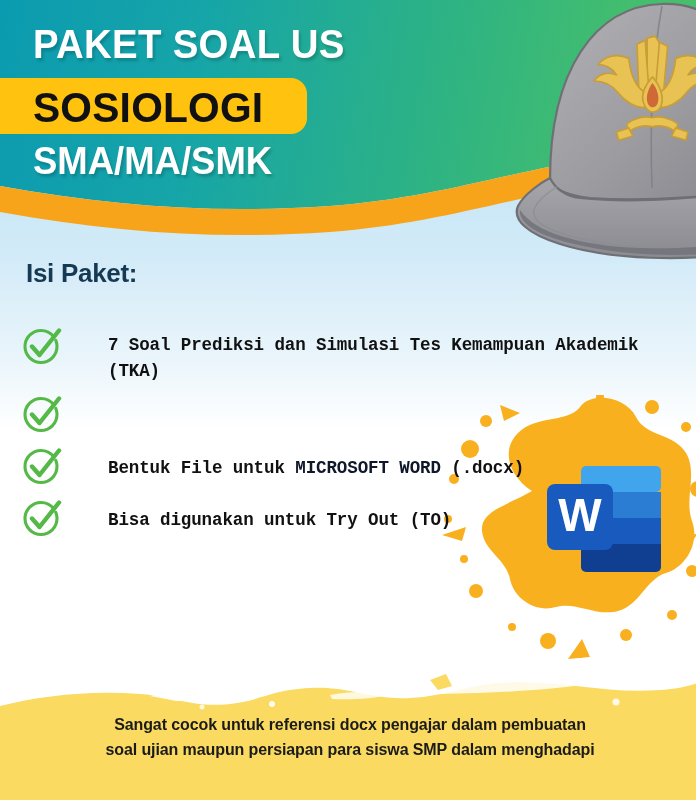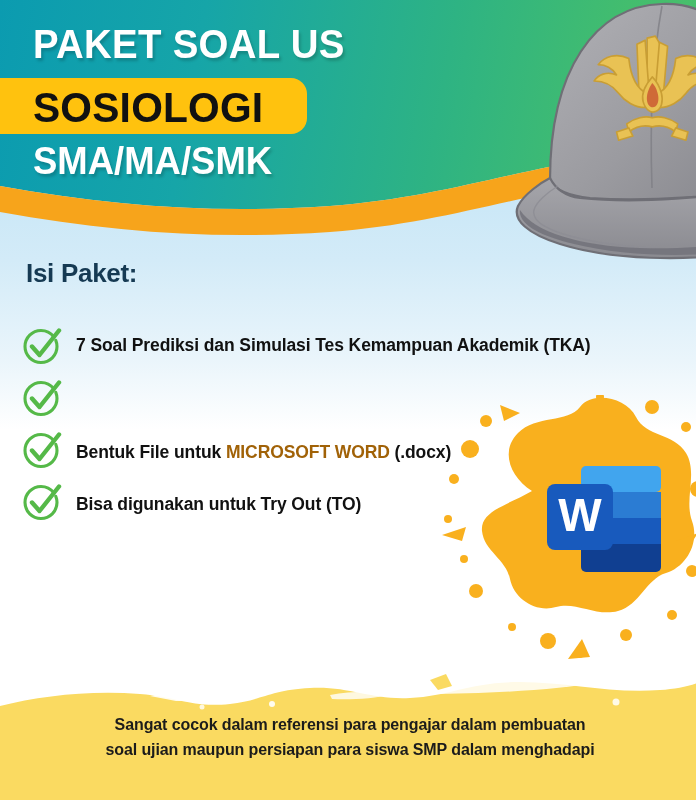--- a/index.html
+++ b/index.html
@@ -83,26 +83,27 @@
     letter-spacing:-0.3px;
   }
 
   
   .list{position:absolute;left:22px;top:330px;width:660px;}
   .item{position:relative;display:flex;align-items:flex-start;margin-bottom:12px;}
   .item .ck{flex:0 0 auto;width:40px;height:40px;margin-right:14px;margin-top:-2px;}
   .item .txt{
     font-size:17.5px;font-weight:bold;color:#111111;
     line-height:26px;padding-top:5px;
-    font-family:Liberation Sans, sans-serif;
+    font-family:Liberation Mono, monospace;
     letter-spacing:-0.1px;
+    margin-left:32px;
   }
   .item.two-line .txt{padding-top:2px;}
   .item.sp{margin-bottom:14px;}
-  .hl{color:#a16207;}
+  .hl{color:#0f172a;}
 
   
   .bottom-band{position:absolute;left:0;top:668px;width:700px;height:132px;}
   .bottom-text{
     position:absolute;left:0;top:712px;width:700px;
     text-align:center;
     font-size:16px;font-weight:bold;color:#1b1b1b;
     line-height:25px;
     font-family:"Liberation Sans", sans-serif;
     letter-spacing:-0.1px;
@@ -243,17 +244,17 @@
     <path d="M150,28 C190,20 230,18 268,22 C250,30 210,34 176,33 Z" fill="#ffffff" opacity="0.9"></path>
     <path d="M420,22 C470,12 540,10 600,14 C560,22 480,26 430,26 Z" fill="#ffffff" opacity="0.85"></path>
     <path d="M330,27 C352,23 376,23 392,26 C374,31 348,32 332,31 Z" fill="#ffffff" opacity="0.8"></path>
     <circle cx="272" cy="36" r="3" fill="#ffffff" opacity="0.9"></circle>
     <circle cx="616" cy="34" r="3.5" fill="#ffffff" opacity="0.85"></circle>
     <circle cx="202" cy="39" r="2.5" fill="#ffffff" opacity="0.8"></circle>
     <path d="M430,12 L446,6 L452,18 L438,22 Z" fill="#fada61"></path>
   </svg>
 
   <div class="bottom-text">
-    <span>Sangat cocok dalam referensi para pengajar dalam pembuatan</span>
+    <span>Sangat cocok untuk referensi docx pengajar dalam pembuatan</span>
     <span>soal ujian maupun persiapan para siswa SMP dalam menghadapi</span>
   </div>
 
 </div>
 
 </body></html>

